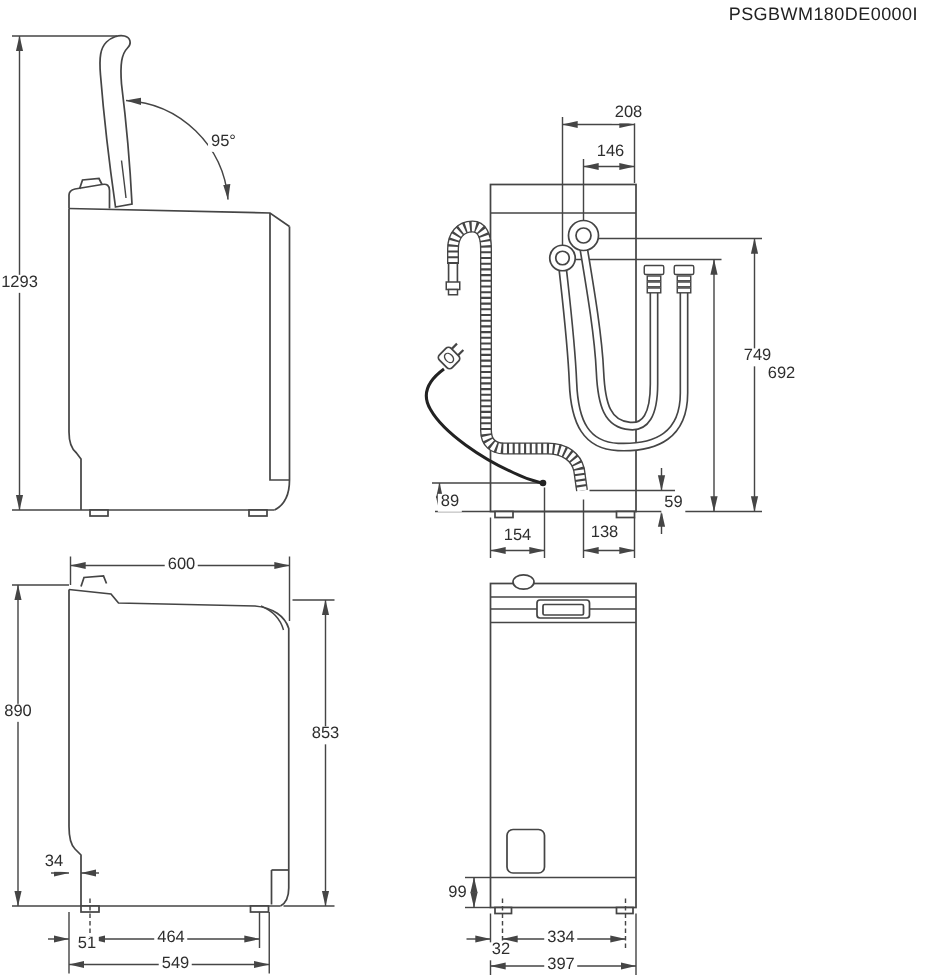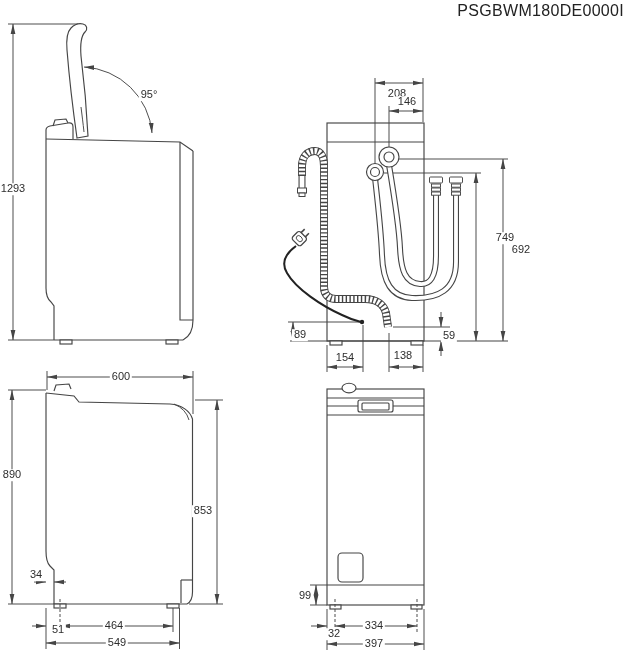--- a/index.html
+++ b/index.html
@@ -7,21 +7,21 @@
     position:relative;width:628px;height:650px;background:#ffffff;
     font-family:"Liberation Sans", sans-serif;overflow:hidden;
   }
   #art{position:absolute;left:0;top:0;}
   .lbl{
     position:absolute;transform:translate(-50%,-50%);
     font-size:11px;line-height:1.05;color:#2e2e2e;background:#ffffff;
     padding:0 2px;white-space:nowrap;z-index:5;
   }
   .code{
-    position:absolute;right:4px;top:2px;font-size:16px;color:#222;
+    position:absolute;right:16px;top:2px;font-size:12px;color:#222;
     letter-spacing:.3px;z-index:5;background:#fff;
   }
   svg path, svg line, svg rect, svg circle, svg ellipse{vector-effect:none;}
 </style>
 </head>
 <body>
 
 <div id="canvas">
 
   <svg id="art" width="628" height="650" viewBox="0 0 628 650">
@@ -218,32 +218,32 @@
         <line x1="327" y1="644" x2="424" y2="644" marker-start="url(#arw)" marker-end="url(#arw)"></line>
       </g>
     </g>
   </svg>
 
   <span class="code">PSGBWM180DE0000I</span>
 
   <span class="lbl" style="left:13px;top:189px;">1293</span>
   <span class="lbl" style="left:136px;top:95px;margin-left:13px;">95°</span>
 
-  <span class="lbl" style="left:397px;top:76px;margin-top:18px;">208</span>
+  <span class="lbl" style="left:419px;top:76px;">208</span>
   <span class="lbl" style="left:407px;top:102px;">146</span>
   <span class="lbl" style="left:505px;top:220px;margin-top:18px;">749</span>
   <span class="lbl" style="left:476px;top:250px;margin-left:45px;">692</span>
   <span class="lbl" style="left:284px;top:335px;margin-left:16px;">89</span>
   <span class="lbl" style="left:449px;top:336px;">59</span>
   <span class="lbl" style="left:345px;top:358px;">154</span>
   <span class="lbl" style="left:403px;top:356px;">138</span>
 
   <span class="lbl" style="left:121px;top:377px;">600</span>
   <span class="lbl" style="left:12px;top:475px;">890</span>
-  <span class="lbl" style="left:203px;top:490px;margin-top:21px;">853</span>
+  <span class="lbl" style="left:217px;top:490px;">853</span>
   <span class="lbl" style="left:36px;top:575px;">34</span>
   <span class="lbl" style="left:58px;top:630px;">51</span>
   <span class="lbl" style="left:114px;top:626px;">464</span>
   <span class="lbl" style="left:117px;top:643px;">549</span>
 
   <span class="lbl" style="left:305px;top:596px;">99</span>
   <span class="lbl" style="left:334px;top:634px;">32</span>
   <span class="lbl" style="left:374px;top:626px;">334</span>
   <span class="lbl" style="left:374px;top:644px;">397</span>
 

